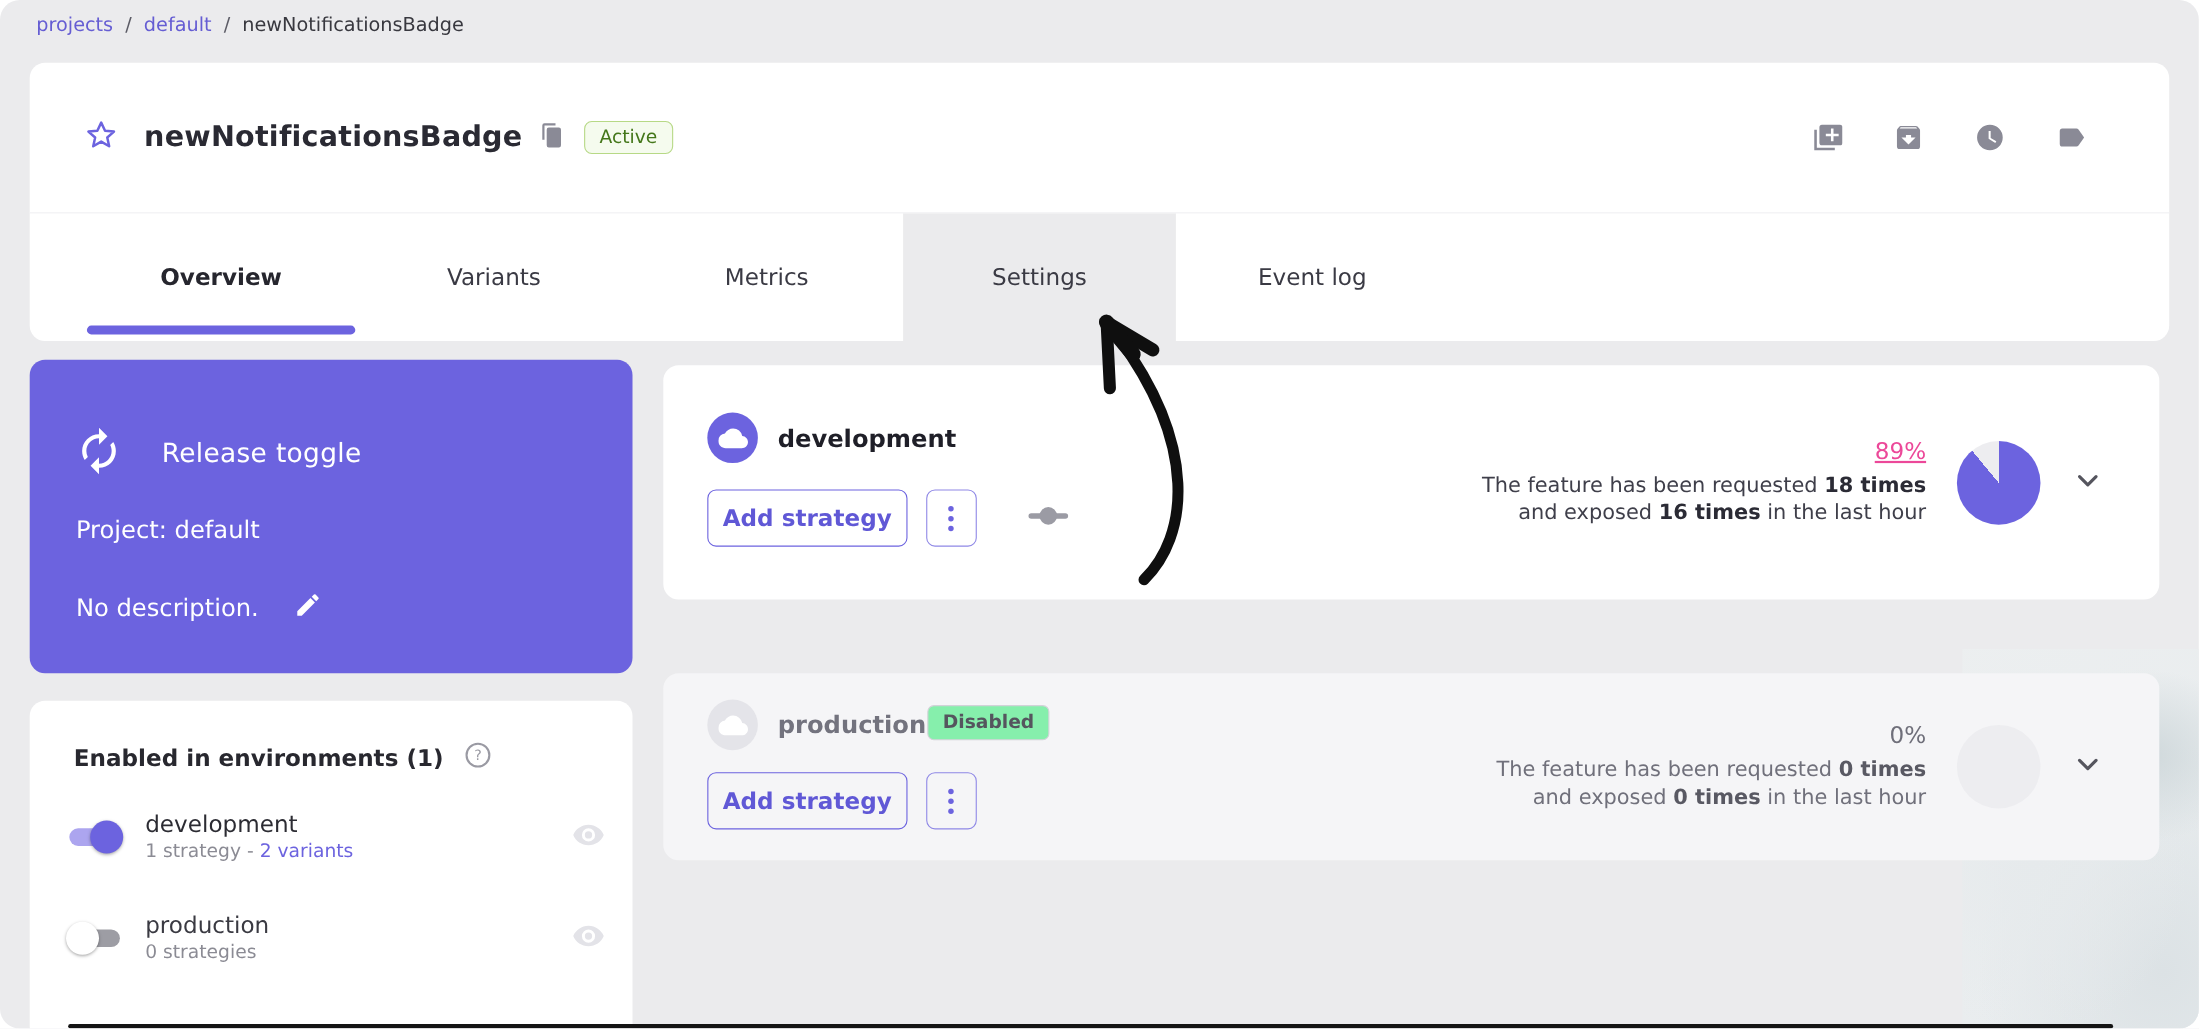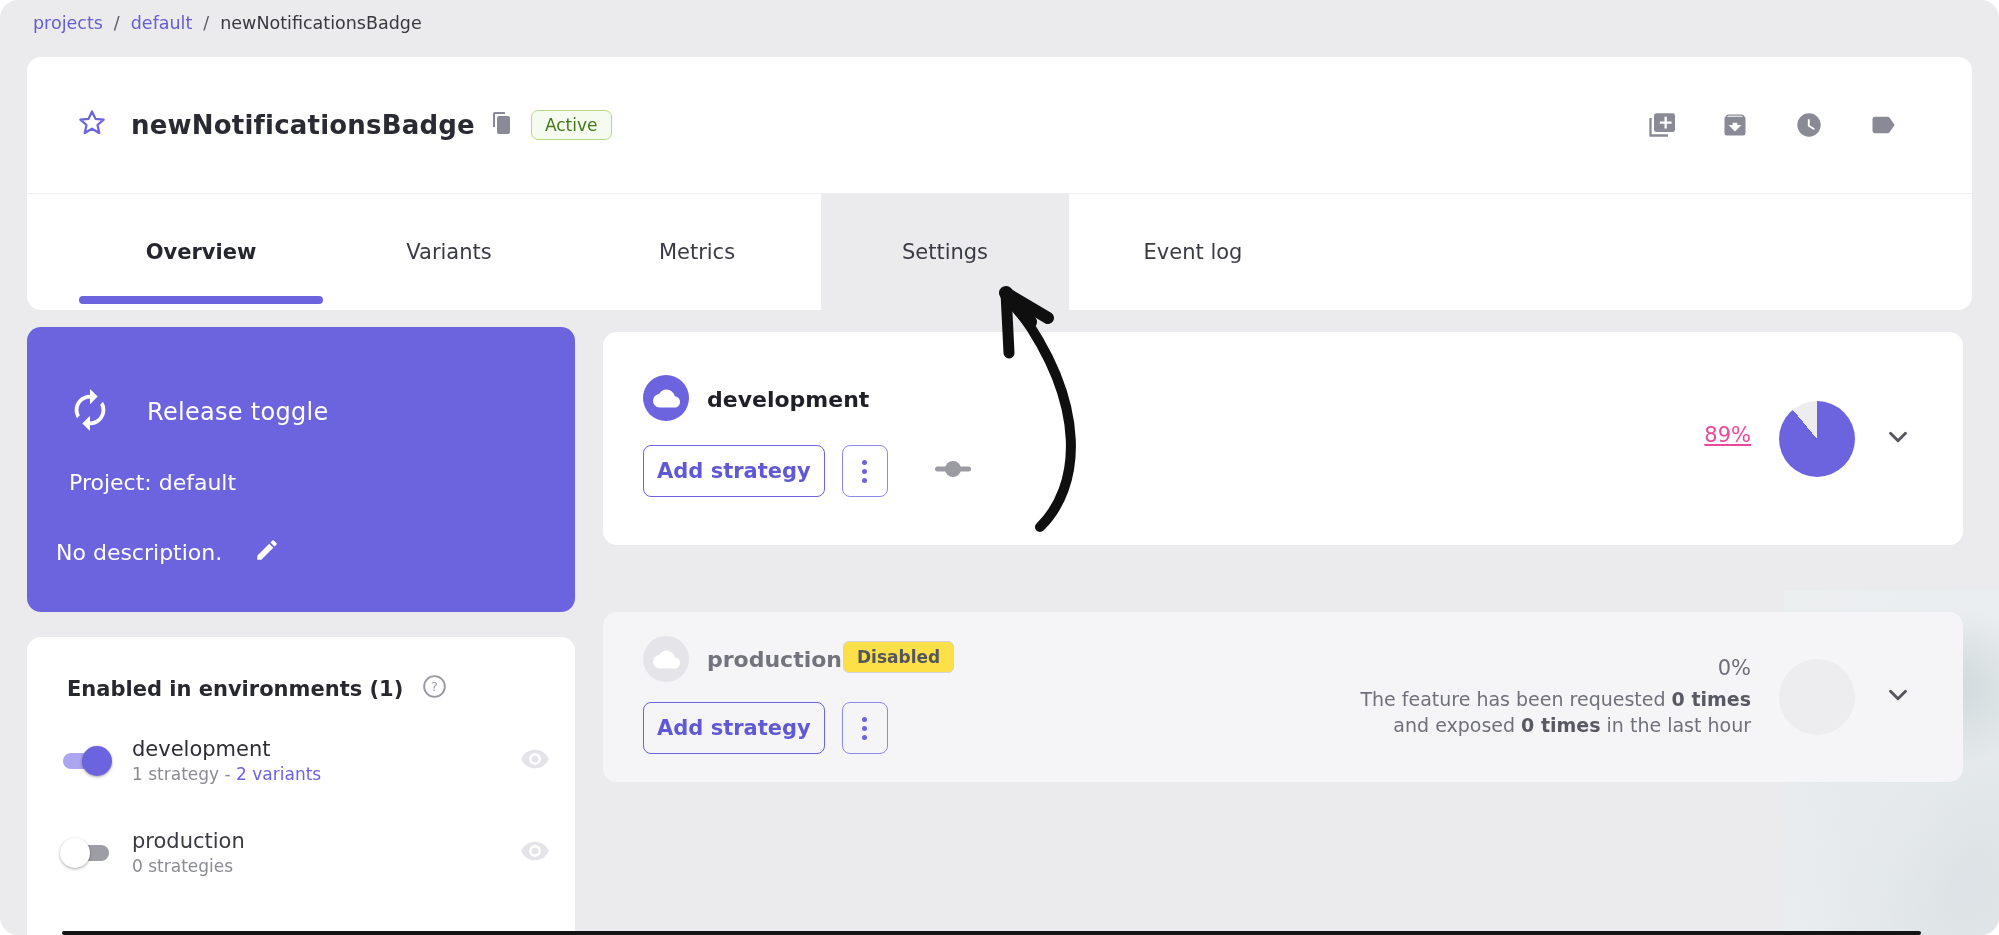--- a/index.html
+++ b/index.html
@@ -28,21 +28,21 @@
   .tab{ width:248px; display:flex; align-items:center; justify-content:center; position:relative; font-size:21px; color:#3a3a44; cursor:pointer;}
   .tab.active{ font-weight:700; color:#26262e;}
   .tab.active::after{ content:""; position:absolute; left:2px; right:2px; bottom:6px; height:8px; border-radius:4px; background:#6c63df;}
   .tab.hover{ background:#ebebed; }
 
   
   .type-card{ position:absolute; left:27px; top:327px; width:548px; height:285px; background:#6c63df; border-radius:14px; color:#fff; z-index:1;}
   .type-head{ position:absolute; left:40px; top:60px; display:flex; align-items:center; gap:34px;}
   .type-title{ font-size:24px; letter-spacing:.3px;}
   .type-project{ position:absolute; left:42px; top:143px; font-size:22px;}
-  .type-desc{ position:absolute; left:29px; top:210px; font-size:22px; display:flex; align-items:center; gap:32px;}
+  .type-desc{ position:absolute; left:42px; top:210px; font-size:22px; display:flex; align-items:center; gap:32px;}
 
   
   .env-panel{ position:absolute; left:27px; top:637px; width:548px; height:310px; background:#fff; border-radius:14px; z-index:1;}
   .env-title-row{ position:absolute; left:40px; top:36px; display:flex; align-items:center; gap:18px;}
   .env-title{ font-size:21px; font-weight:700; color:#28282f;}
   .env-row{ position:absolute; left:33px; right:24px; display:flex; align-items:center;}
   .env-row.r1{ top:100px; } .env-row.r2{ top:192px; }
   .env-texts{ margin-left:20px; }
   .env-name{ font-size:21px; color:#2c2c33;}
   .env-name.off{ color:#3a3a42;}
@@ -59,21 +59,21 @@
   
   .envcard{ position:absolute; left:603px; width:1360px; border-radius:14px; z-index:1;}
   .envcard.dev{ top:332px; height:213px; background:#fff;}
   .envcard.prod{ top:612px; height:170px; background:#f5f5f7;}
   .env-avatar{ position:absolute; left:40px; width:46px; height:46px; border-radius:50%; display:flex; align-items:center; justify-content:center;}
   .envcard.dev .env-avatar{ top:43px; background:#6c63df;}
   .envcard.prod .env-avatar{ top:24px; background:#e4e4e9;}
   .envcard-name{ position:absolute; left:104px; font-size:22px; font-weight:700;}
   .envcard.dev .envcard-name{ top:55px; color:#1f1f28;}
   .envcard.prod .envcard-name{ top:35px; color:#73737e;}
-  .badge-disabled{ position:absolute; left:240px; top:29px; font-size:17px; font-weight:700; color:#55555e; background:#fde047; border:1.5px solid #d2d2d8; border-radius:6px; padding:5px 13px;}
+  .badge-disabled{ position:absolute; left:240px; top:29px; font-size:17px; font-weight:700; color:#55555e; background:#86efac; border:1.5px solid #d2d2d8; border-radius:6px; padding:5px 13px;}
   .btn-row{ position:absolute; left:40px; display:flex; gap:17px; align-items:center;}
   .envcard.dev .btn-row{ top:113px; } .envcard.prod .btn-row{ top:90px; }
   .btn-add{ height:52px; padding:0 13px; background:transparent; border:1.5px solid #6c63df; border-radius:8px; color:#6058d6; font-size:21px; font-weight:700; font-family:inherit; cursor:pointer;}
   .btn-kebab{ width:46px; height:52px; background:transparent; border:1.5px solid #8f88e6; border-radius:8px; display:flex; flex-direction:column; align-items:center; justify-content:center; gap:4px; cursor:pointer;}
   .btn-kebab .dot{ width:5px; height:5px; border-radius:50%; background:#6c63df;}
   .strategy-icon{ margin-left:26px; }
 
   .env-metrics{ position:absolute; right:50px; top:0; bottom:0; display:flex; align-items:center; gap:28px;}
   .metric-text{ width:410px; text-align:right;}
   .metric-pct{ font-size:21px; margin-bottom:7px;}
@@ -243,20 +243,21 @@
       <span class="strategy-icon">
         <svg width="44" height="30" viewBox="0 0 44 30">
             <rect x="4" y="12.5" width="36" height="5" rx="2.5" fill="#9b9ba4"></rect>
             <circle cx="22" cy="15" r="8" fill="#9b9ba4"></circle>
           </svg>
       </span>
     </div>
     <div class="env-metrics">
       <div class="metric-text">
         <div class="metric-pct">89%</div>
+        <div class="metric-desc"><span>The feature has been requested </span><b>18 times</b><span> and exposed </span><b>16 times</b><span> in the last hour</span></div>
       </div>
       <div class="pie" style="background: conic-gradient(rgb(108, 99, 223) 0deg, rgb(108, 99, 223) 89%, rgb(237, 237, 240) 89%, rgb(237, 237, 240) 100%);"></div>
       <span class="chev">
         <svg width="30" height="30" viewBox="0 0 24 24">
             <path d="M6 9l6 6 6-6" fill="none" stroke="#55555e" stroke-width="2.3" stroke-linecap="round" stroke-linejoin="round"></path>
           </svg>
       </span>
     </div>
   </div>
 

